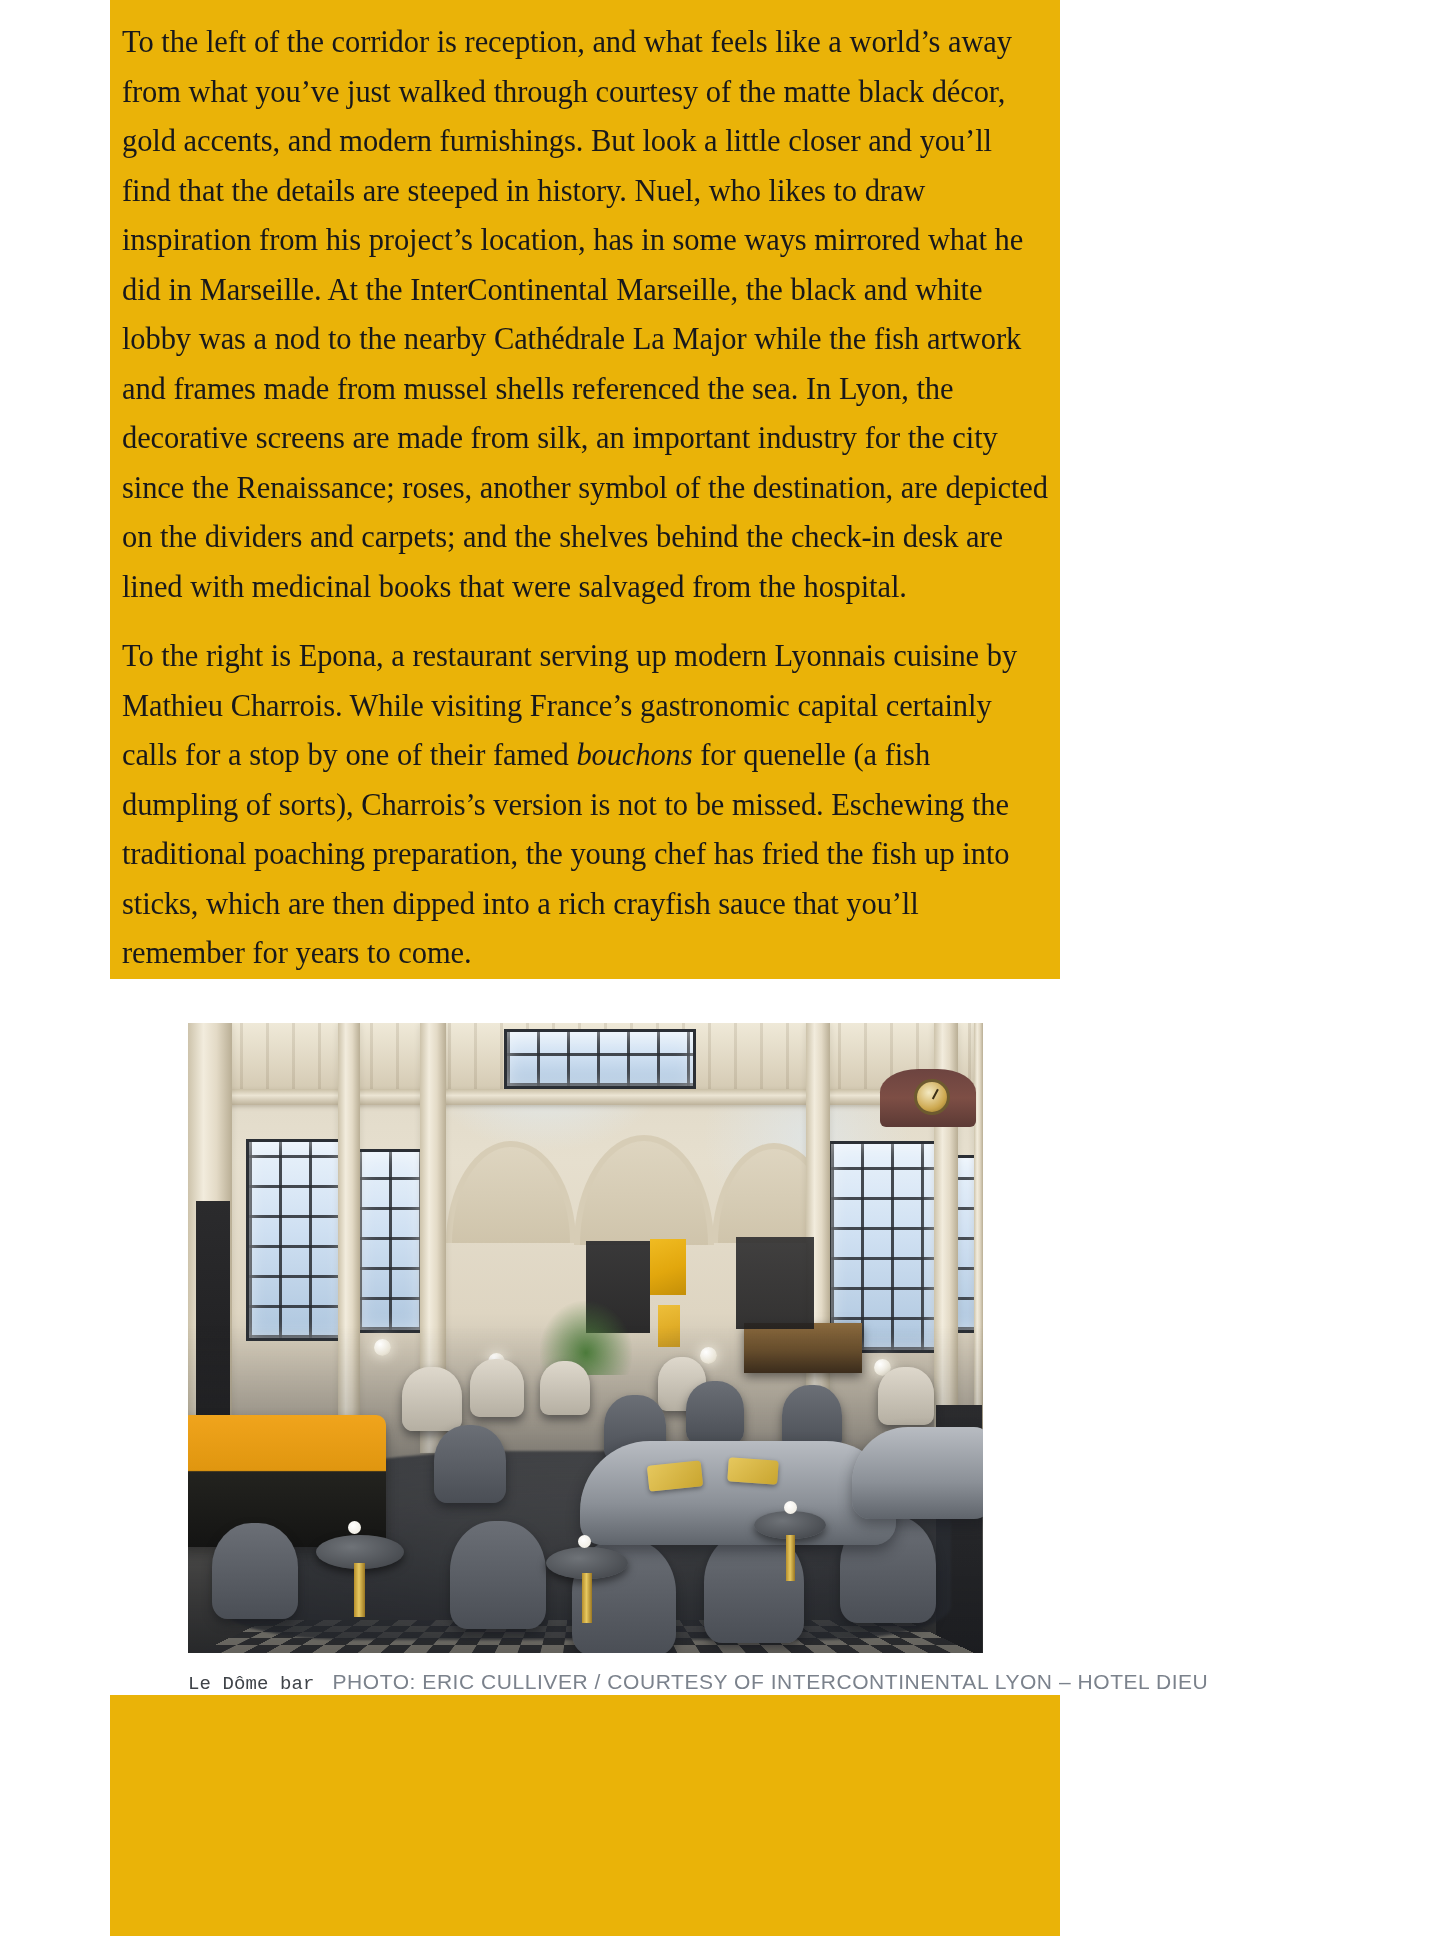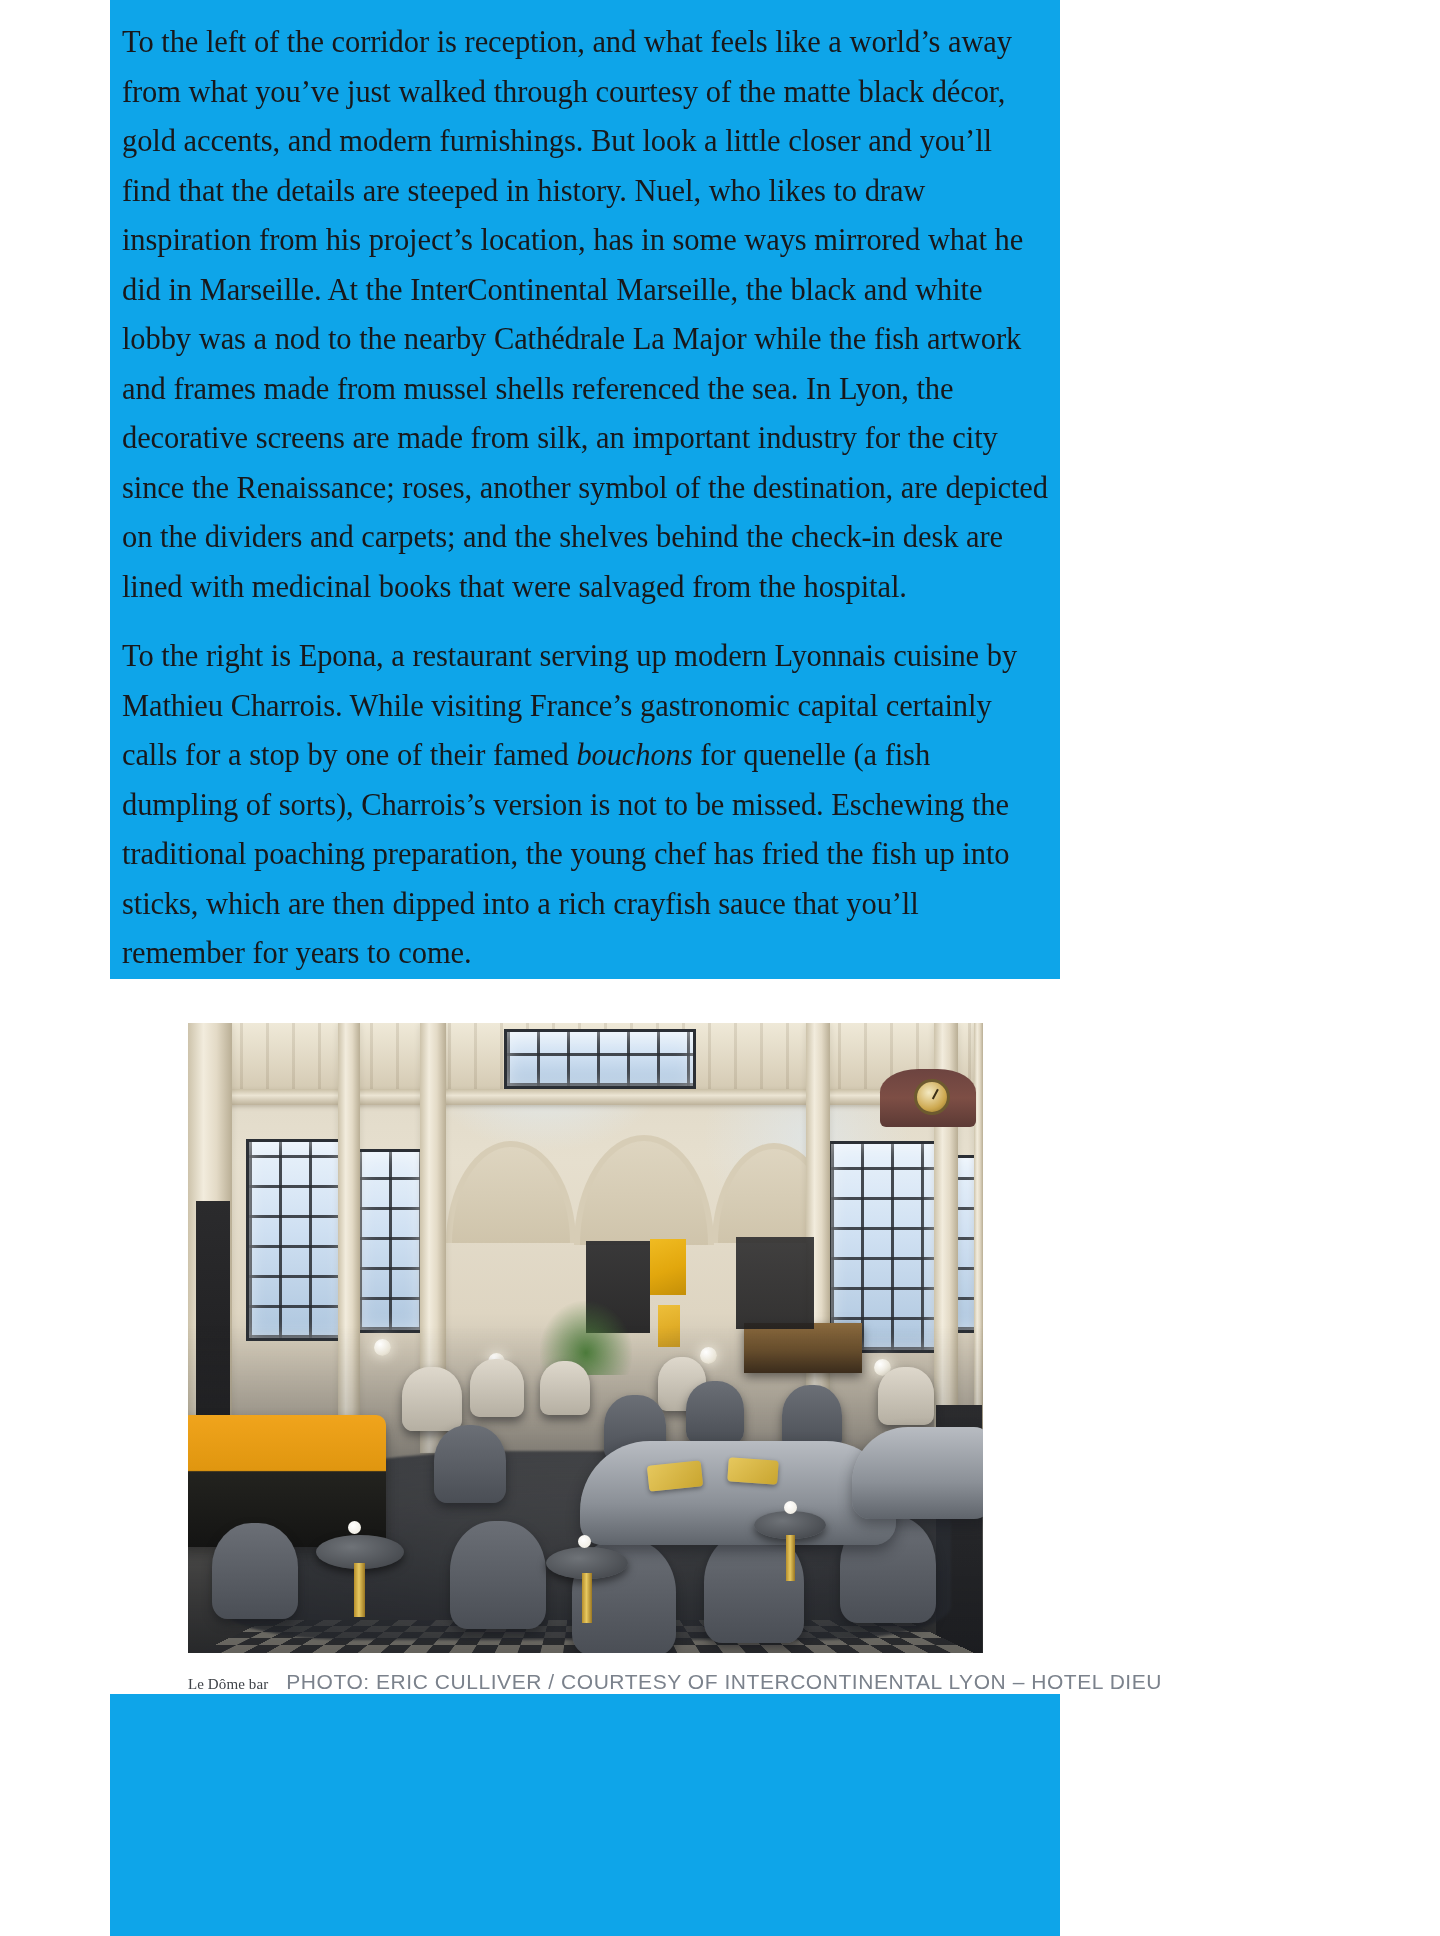--- a/index.html
+++ b/index.html
@@ -13,21 +13,21 @@
     font-family: "Liberation Serif", "DejaVu Serif", serif;
     -webkit-font-smoothing: antialiased;
   }
 
   
   .article {
     position: absolute;
     left: 110px;
     top: 0;
     width: 950px;
-    background: #0ea5e9;
+    background: #eab308;
     min-height: 1936px;
   }
 
   .prose {
     padding: 18px 12px 0 12px;
   }
 
   .para {
     font-family: "Liberation Serif", "DejaVu Serif", serif;
     font-size: 30.5px;
@@ -211,22 +211,22 @@
     box-shadow: 0 4px 10px rgba(0,0,0,.5);
   }
 
   .figure-caption {
     margin-left: 78px;
     width: 795px;
     padding-top: 17px;
     white-space: nowrap;
   }
   .cap-title {
-    font-family: Liberation Serif, serif;
-    font-size: 15px;
+    font-family: Liberation Mono, monospace;
+    font-size: 19px;
     color: #3f4348;
     letter-spacing: .1px;
   }
   .cap-credit {
     font-family: "Liberation Sans", "DejaVu Sans", sans-serif;
     font-size: 21px;
     color: #7b828c;
     letter-spacing: .55px;
     margin-left: 18px;
   }

